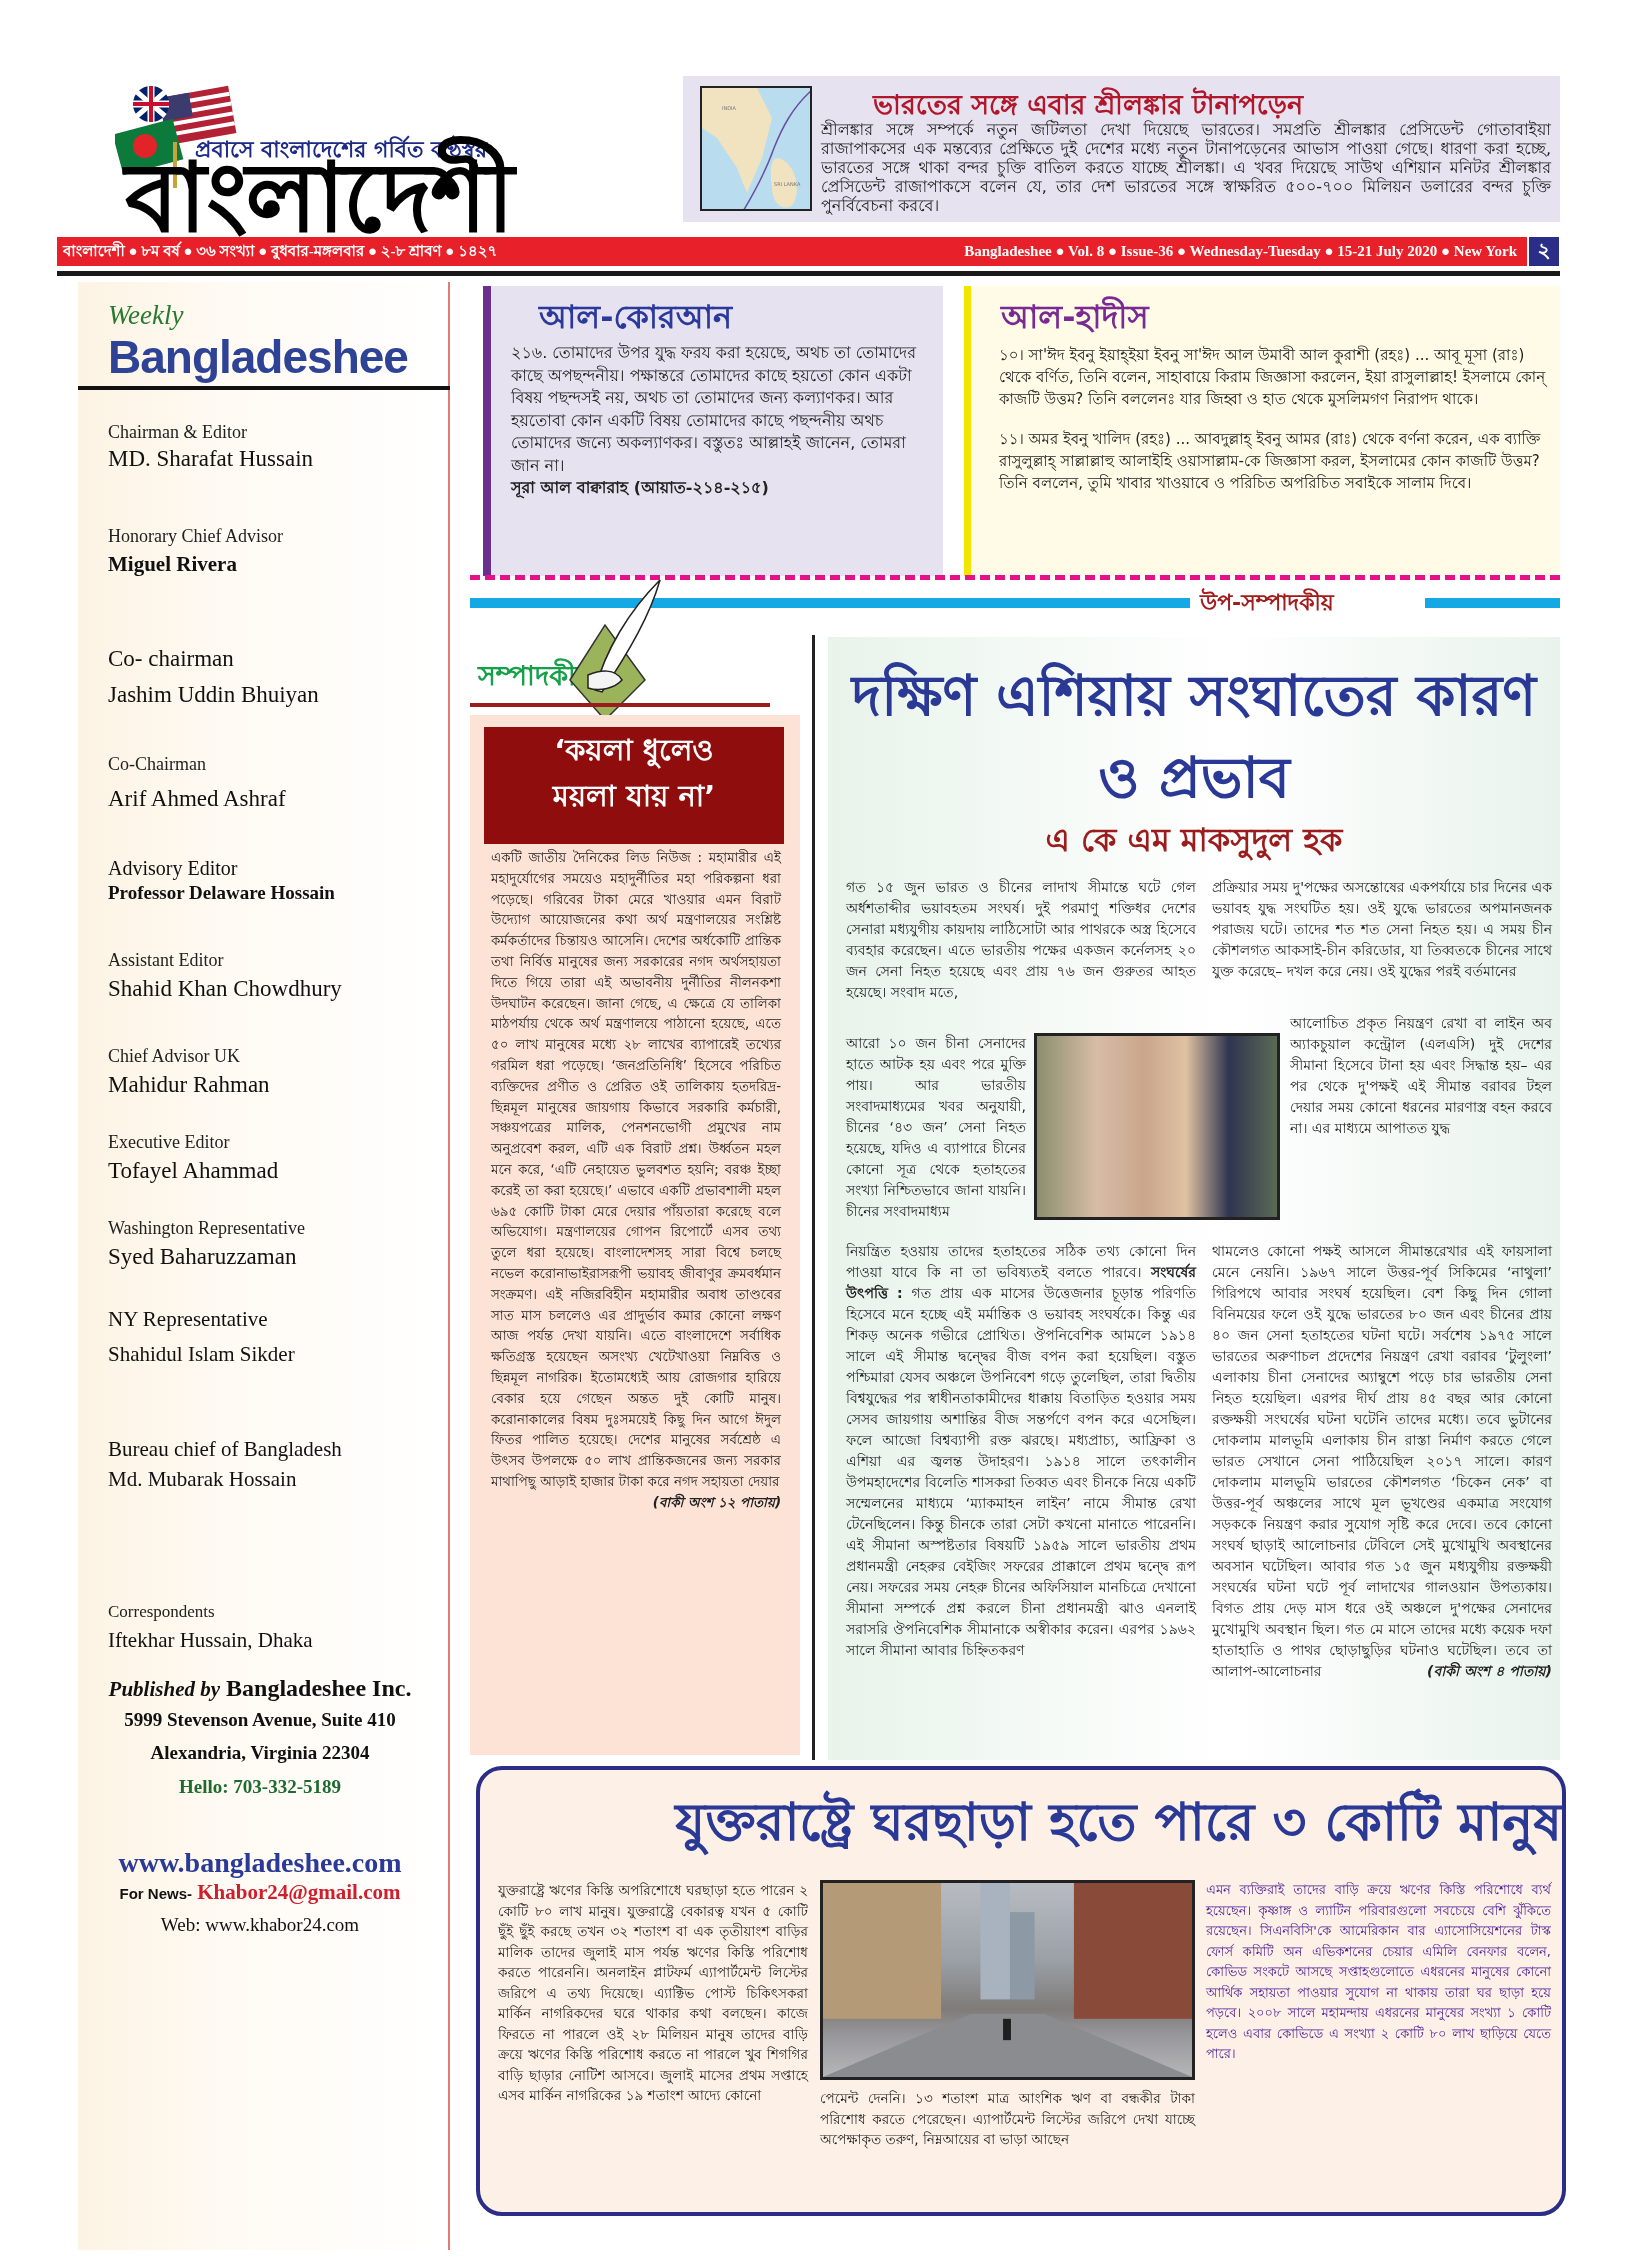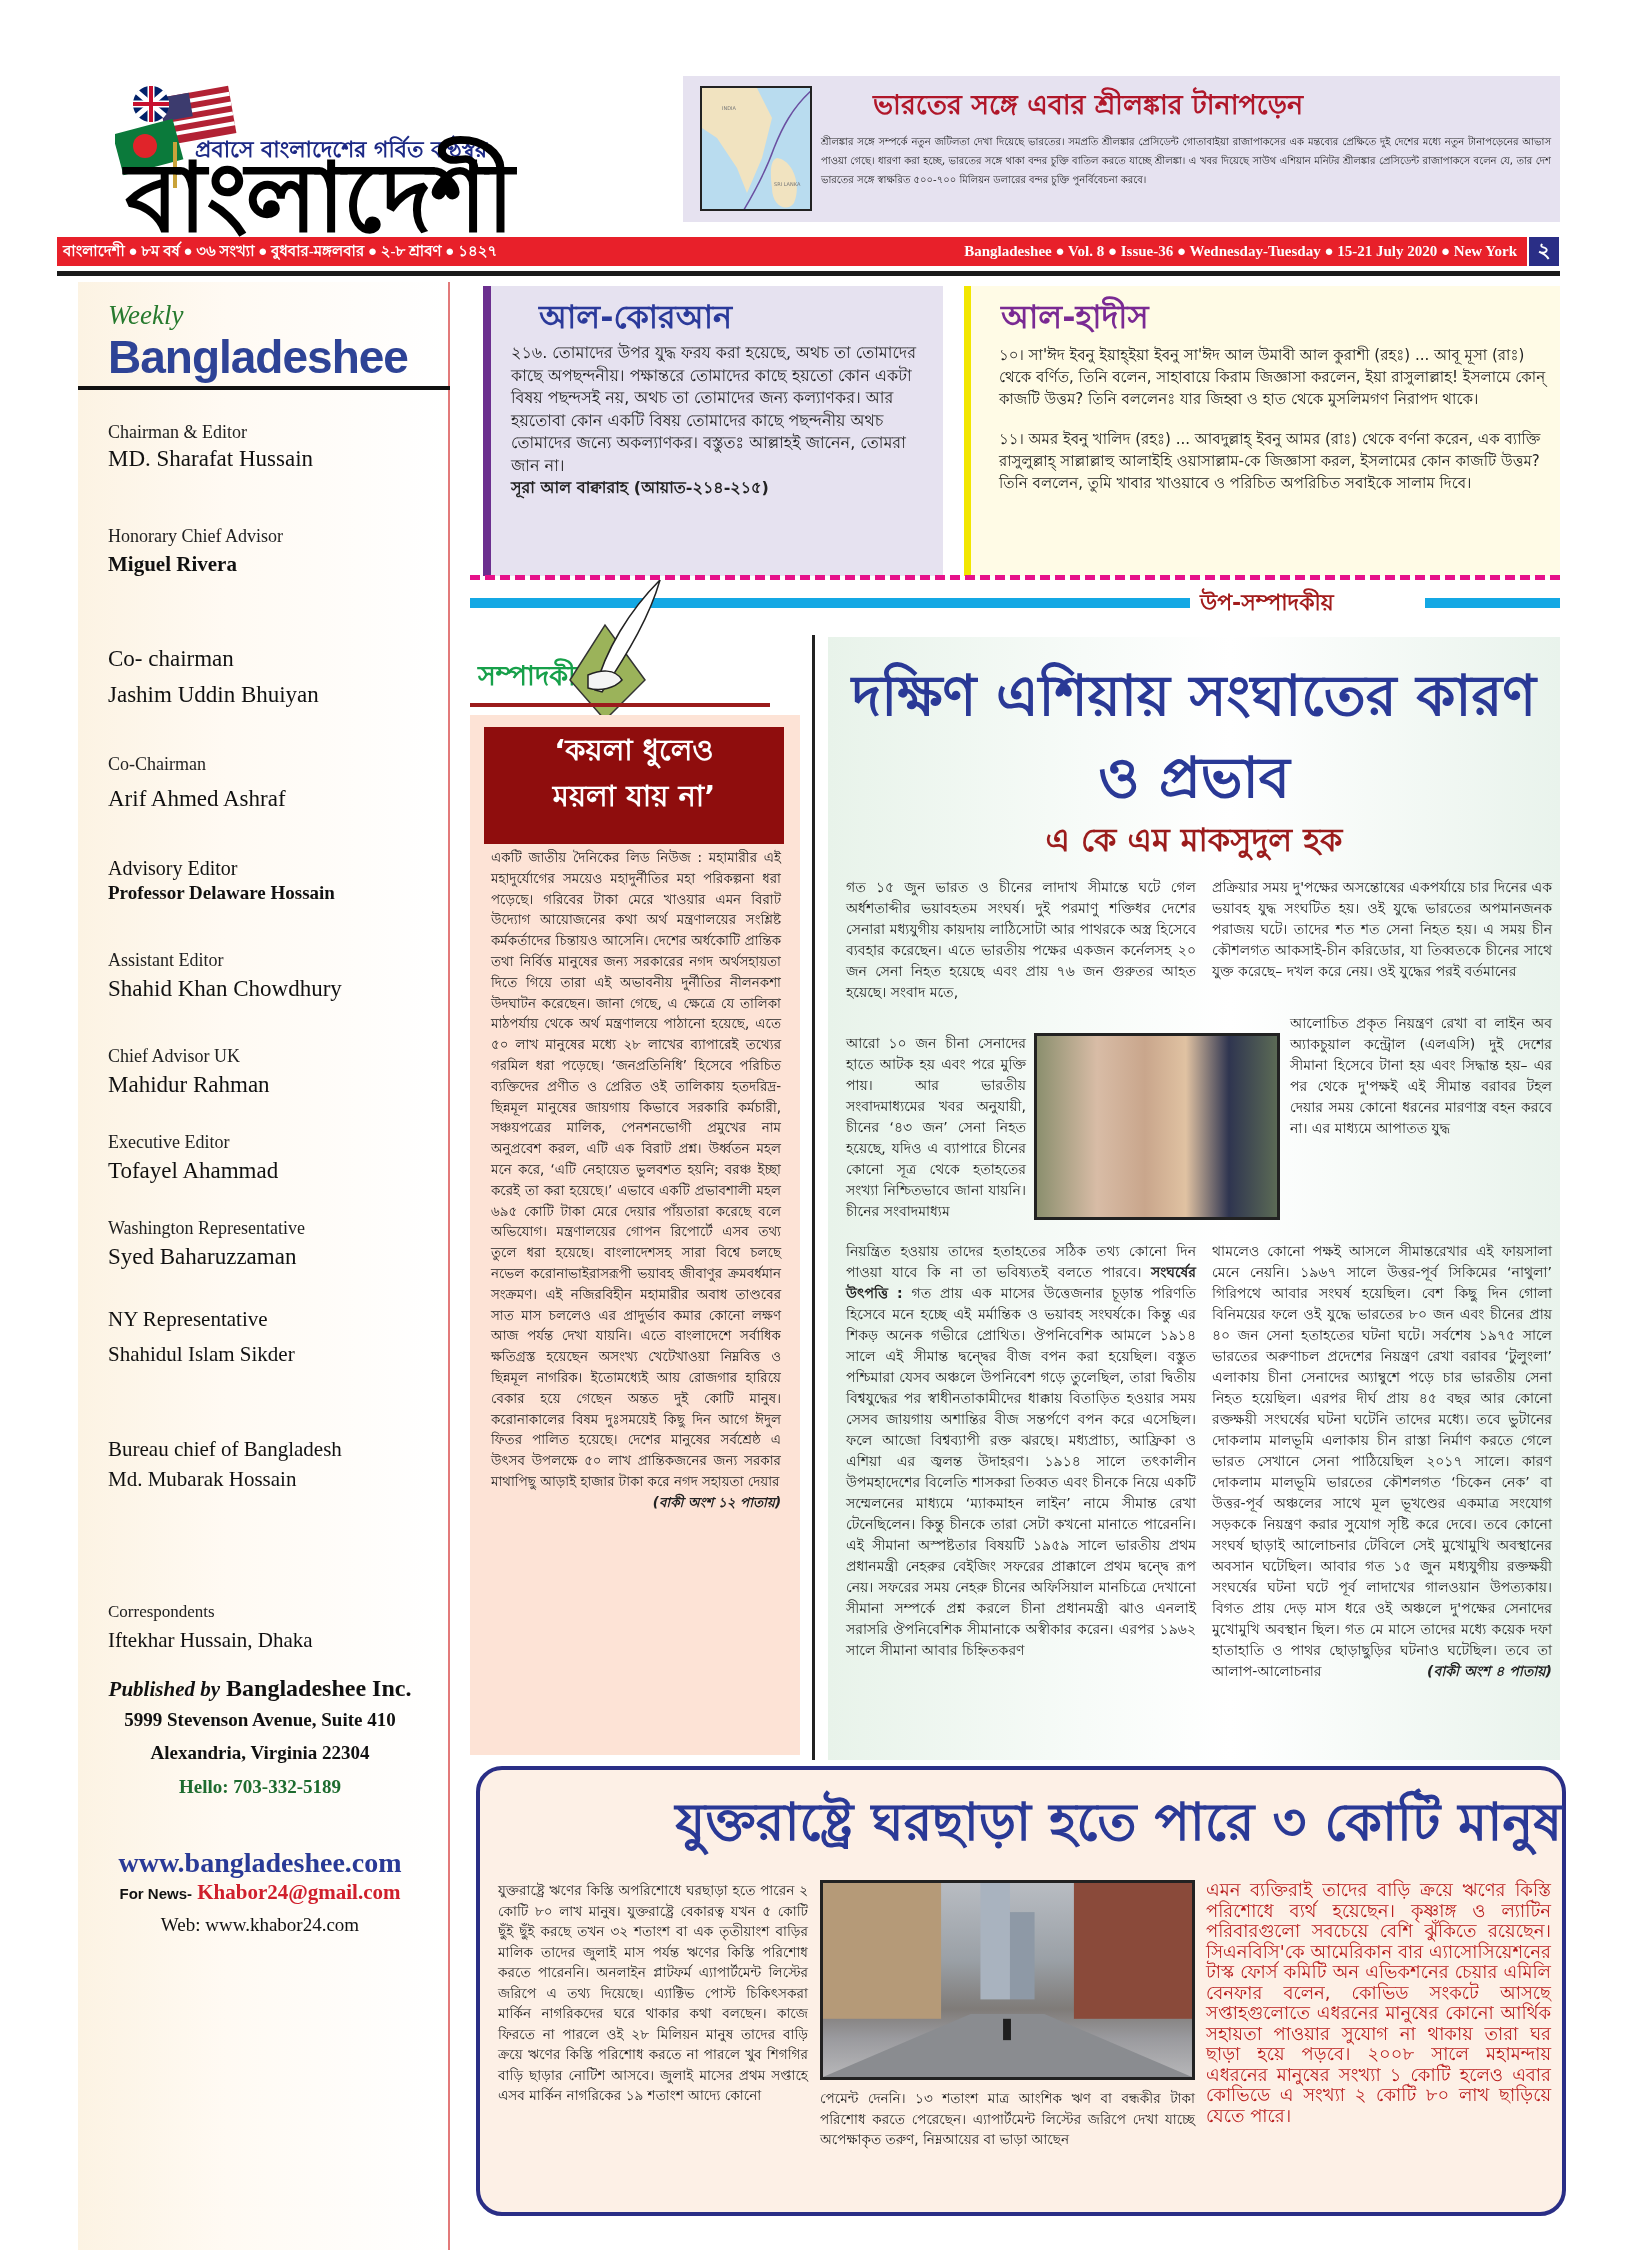--- a/index.html
+++ b/index.html
@@ -5,21 +5,21 @@
 *{box-sizing:border-box;margin:0;padding:0}
 body{width:1650px;height:2265px;background:#fff;font-family:"DejaVu Sans",sans-serif;position:relative;overflow:hidden;color:#111}
 .abs{position:absolute}
 
 #flags{left:115px;top:82px;width:140px;height:110px}
 #tagline{left:195px;top:132px;font-size:22px;font-weight:bold;color:#1d2a86;white-space:nowrap}
 #logo{left:125px;top:150px;font-size:96px;font-weight:bold;color:#000000;letter-spacing:-2px;white-space:nowrap;line-height:1}
 #teaser{left:683px;top:76px;width:877px;height:146px;background:#e6e2f0}
 #teaser-map{position:absolute;left:17px;top:10px;width:112px;height:125px;border:2px solid #222;background:#b9dcef;overflow:hidden}
 #teaser-title{position:absolute;left:190px;top:8px;font-size:27px;font-weight:bold;color:#b0172a;white-space:nowrap}
-#teaser-body{position:absolute;left:138px;top:56px;width:730px;font-size:10px;line-height:19px;text-align:justify;color:#222}
+#teaser-body{position:absolute;left:138px;top:44px;width:730px;font-size:16px;line-height:19px;text-align:justify;color:#222}
 #bar{left:57px;top:237px;width:1470px;height:29px;background:#e8202a;color:#fff;font-size:15px;font-weight:bold;display:flex;align-items:center;justify-content:space-between;padding:0 10px 0 6px;font-family:"Liberation Serif",serif}
 #pageno{left:1529px;top:237px;width:30px;height:29px;background:#2a2e86;color:#fff;font-size:20px;font-weight:bold;display:flex;align-items:center;justify-content:center}
 #rule{left:57px;top:271px;width:1503px;height:5px;background:#1a1a1a}
 
 #side{left:78px;top:282px;width:372px;height:1968px;background:linear-gradient(90deg,#fcf3e3,#fffaf3 40%,#fff);border-right:2px solid #e27a7a}
 #side .weekly{position:absolute;left:30px;top:18px;font-family:"Liberation Serif",serif;font-style:italic;font-size:27px;color:#277a2e}
 #side .brand{position:absolute;left:30px;top:48px;font-family:"Liberation Sans",sans-serif;font-weight:bold;font-size:46px;color:#2e4396;letter-spacing:-1px}
 #side .srule{position:absolute;left:0;top:104px;width:372px;height:4px;background:#111}
 .role{position:absolute;left:30px;font-family:"Liberation Serif",serif;font-size:18px;color:#222}
 .name{position:absolute;left:30px;font-family:"Liberation Serif",serif;font-size:23px;color:#111}
@@ -53,21 +53,21 @@
 #art-author{position:absolute;left:0;top:178px;width:732px;text-align:center;font-size:32px;color:#9b1c1c;font-weight:bold}
 .acol{position:absolute;font-size:14px;line-height:21px;text-align:justify;color:#222}
 #art-img{position:absolute;left:206px;top:396px;width:246px;height:187px;border:3px solid #222;background:linear-gradient(90deg,#8b8f6e 0%,#d8bca6 25%,#c9a68c 45%,#e0c2a2 62%,#2f3550 80%,#5b6a55 100%)}
 .cont{font-style:italic;font-weight:bold}
 
 #bot{left:476px;top:1766px;width:1090px;height:450px;border:4px solid #2a2e86;border-radius:26px;background:#fdf0e6}
 #bot-title{position:absolute;left:0;top:12px;width:1082px;text-align:right;font-size:52px;font-weight:bold;color:#2a3996;white-space:nowrap}
 #bot-c1{position:absolute;left:18px;top:110px;width:310px;font-size:13.6px;line-height:20.5px;text-align:justify;color:#222}
 #bot-img{position:absolute;left:340px;top:110px;width:375px;height:200px;border:3px solid #222;background:linear-gradient(180deg,#b8bcc2 0%,#9aa0a6 40%,#7f7b78 65%,#9a9a9e 80%,#b7b7b9 100%)}
 #bot-c2{position:absolute;left:340px;top:318px;width:375px;font-size:13.6px;line-height:20.5px;text-align:justify;color:#222}
-#bot-c3{position:absolute;left:726px;top:110px;width:345px;font-size:18px;line-height:20.5px;text-align:justify;color:#b91c1c}
+#bot-c3{position:absolute;left:726px;top:110px;width:345px;font-size:13px;line-height:20.5px;text-align:justify;color:#4c1d95}
 </style>
 </head>
 <body>
 
 <div class="abs" id="flags">
   <svg width="140" height="110" viewBox="0 0 140 110">
     <rect x="48" y="10" width="70" height="48" fill="#b22234" transform="rotate(-10 80 35)"></rect>
     <rect x="48" y="16" width="70" height="4" fill="#fff" transform="rotate(-10 80 35)"></rect>
     <rect x="48" y="26" width="70" height="4" fill="#fff" transform="rotate(-10 80 35)"></rect>
     <rect x="48" y="36" width="70" height="4" fill="#fff" transform="rotate(-10 80 35)"></rect>

